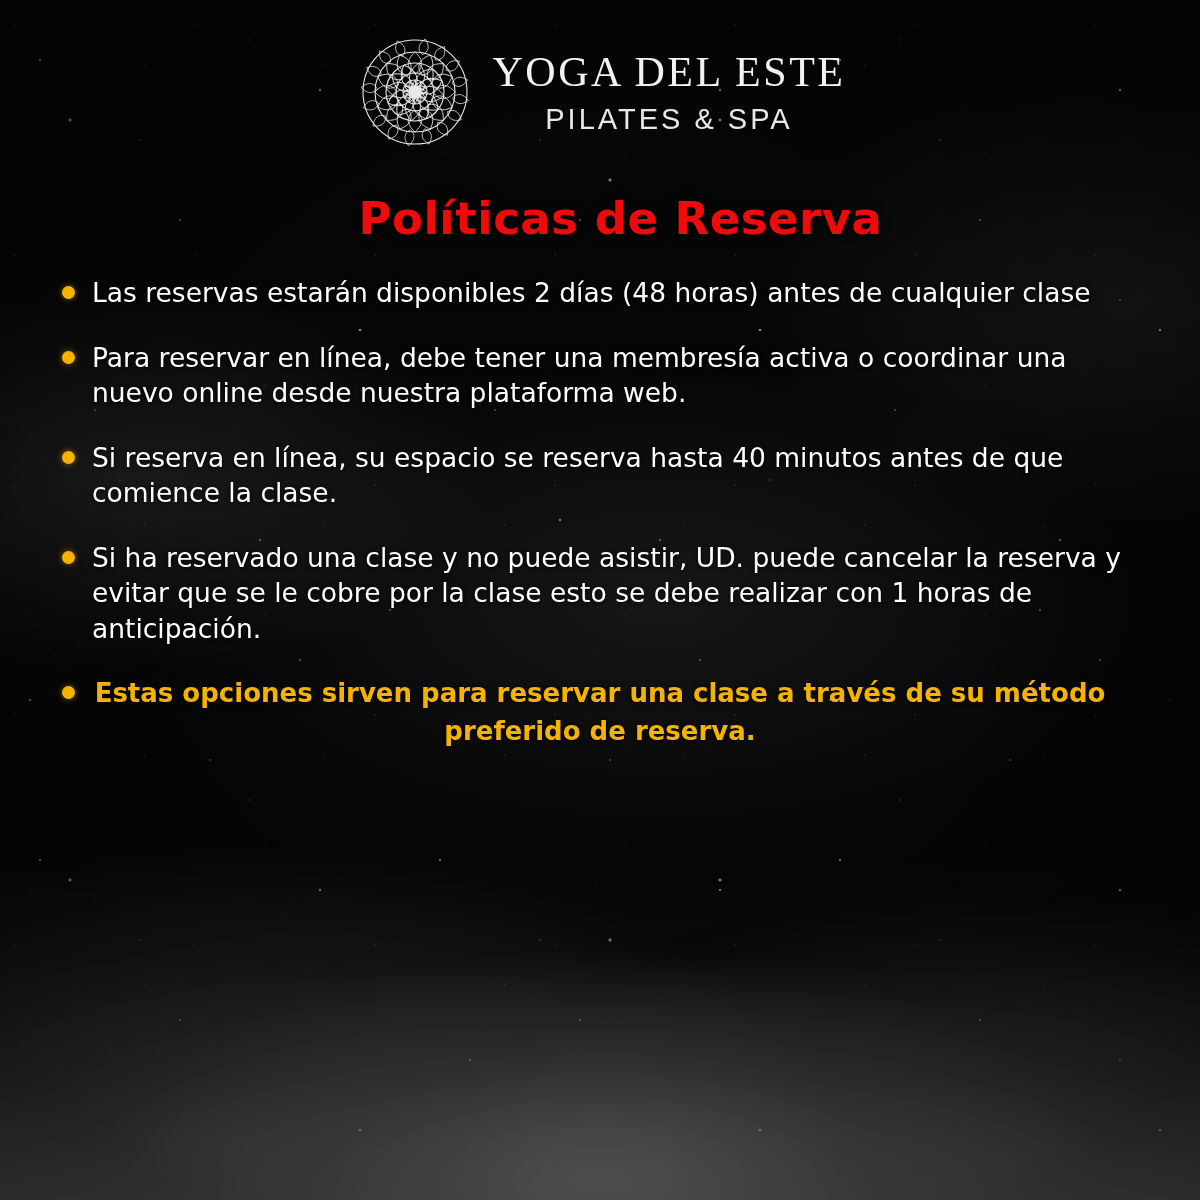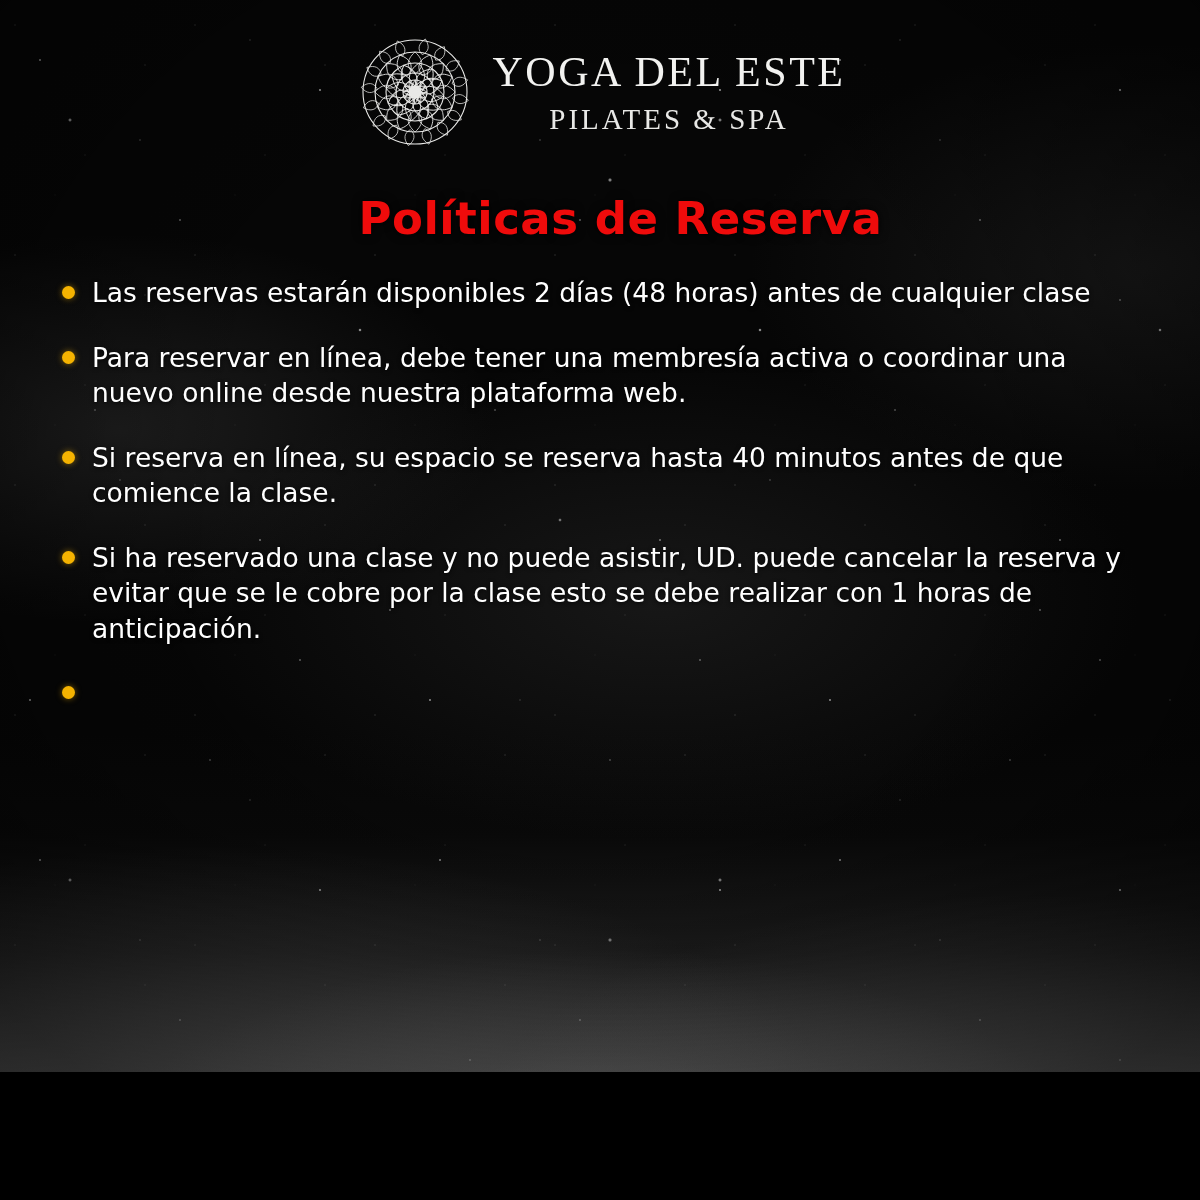--- a/index.html
+++ b/index.html
@@ -10,21 +10,21 @@
   body {
     width: 1200px;
     height: 1200px;
     overflow: hidden;
     font-family: "DejaVu Sans", sans-serif;
   }
 
   #poster {
     position: relative;
     width: 1200px;
-    height: 1072px;
+    height: 1200px;
     background:
       radial-gradient(ellipse 700px 320px at 50% 1180px, rgba(180,180,180,0.38) 0%, rgba(120,120,120,0.18) 40%, rgba(0,0,0,0) 72%),
       radial-gradient(ellipse 900px 420px at 18% 1140px, rgba(150,150,150,0.28) 0%, rgba(0,0,0,0) 70%),
       radial-gradient(ellipse 800px 380px at 85% 1160px, rgba(160,160,160,0.25) 0%, rgba(0,0,0,0) 70%),
       radial-gradient(ellipse 500px 260px at 10% 40%, rgba(70,70,70,0.35) 0%, rgba(0,0,0,0) 75%),
       radial-gradient(ellipse 520px 300px at 95% 25%, rgba(60,60,60,0.30) 0%, rgba(0,0,0,0) 75%),
       radial-gradient(ellipse 600px 300px at 55% 600px, rgba(40,40,40,0.5) 0%, rgba(0,0,0,0) 80%),
       #060606;
     overflow: hidden;
   }
@@ -117,21 +117,21 @@
   }
   .brand-name {
     font-family: "Liberation Serif", "DejaVu Serif", serif;
     font-size: 42px;
     letter-spacing: 2.5px;
     color: #f2f2f0;
     text-transform: uppercase;
     font-weight: 400;
   }
   .brand-sub {
-    font-family: Liberation Serif, serif;
+    font-family: Liberation Sans, sans-serif;
     font-size: 29px;
     letter-spacing: 3px;
     color: #e8e8e6;
     text-transform: uppercase;
     font-weight: 400;
     margin-top: 12px;
   }
 
   
   .title {
@@ -389,15 +389,16 @@
       </p>
       <p class="policy">
         <span class="dot"></span>
         <span>Si ha reservado una clase y no puede asistir, UD. puede cancelar la reserva y evitar que se le cobre por la clase esto se debe realizar con 1 horas de anticipación.</span>
       </p>
       <p class="policy">
         <span class="dot"></span>
       </p>
     </div>
 
+    <p class="footnote">Estas opciones sirven para reservar una clase a través de su método preferido de reserva.</p>
 
   </div>
 </div>
 
 </body></html>

